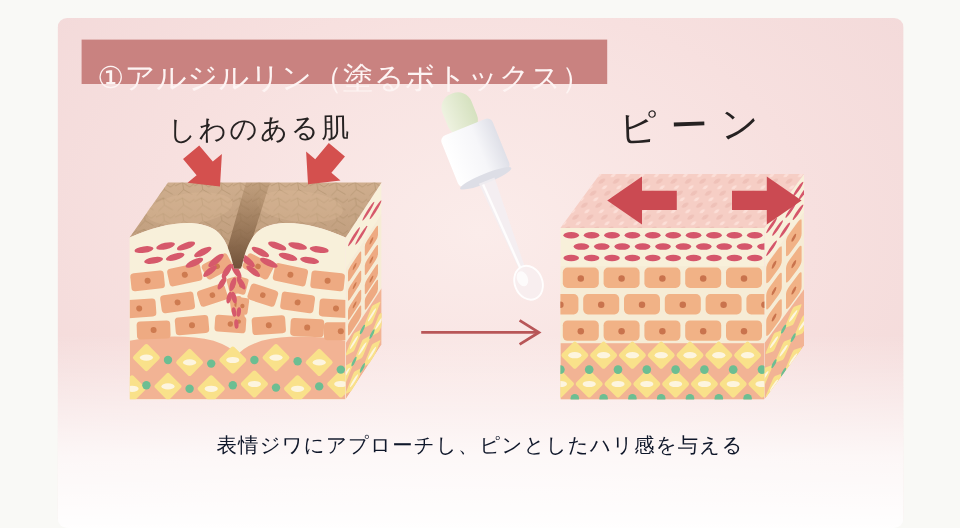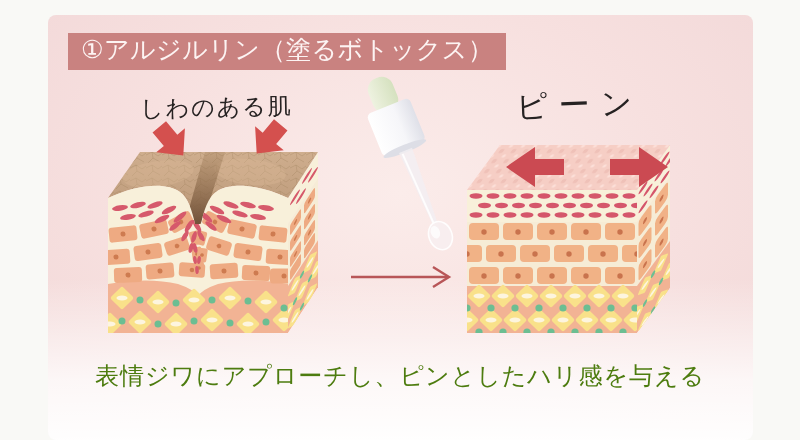--- a/index.html
+++ b/index.html
@@ -12,31 +12,31 @@
     position:absolute;left:48px;top:15px;width:705px;height:425px;
     border-radius:8px;
     background:
       linear-gradient(180deg, rgba(255,255,255,0) 0%, rgba(255,255,255,0) 62%, rgba(255,255,255,.78) 86%, rgba(255,255,255,.97) 100%),
       radial-gradient(ellipse at 50% 42%, #fbecea 0%, #f7e0df 55%, #f2d8d8 100%);
   }
   .title-banner{
     position:absolute;left:68px;top:33px;height:37px;box-sizing:border-box;
     background:#c98280;color:#fdf4f3;
     font-size:25px;font-weight:500;letter-spacing:.5px;
-    padding:0 13px 0 13px;line-height:33px;white-space:nowrap;
+    padding:16px 13px 0 13px;line-height:33px;white-space:nowrap;
   }
   .hand-label{
     position:absolute;color:#262222;white-space:nowrap;
     font-weight:500;
   }
   .before-label{left:140px;top:92px;font-size:23px;letter-spacing:2px;transform:rotate(-1deg);}
   .after-label{left:516px;top:84px;font-size:31px;letter-spacing:11px;transform:rotate(-2deg);}
   .caption{
     position:absolute;left:0;right:0;top:360px;text-align:center;
-    font-size:24px;color:#4d7c0f;letter-spacing:1px;font-weight:500;white-space:nowrap;
+    font-size:17px;color:#0f172a;letter-spacing:1px;font-weight:500;white-space:nowrap;
   }
   .abs{position:absolute;}
 </style>
 </head>
 <body>
 
 <div class="panel"></div>
 
 <div class="title-banner">①アルジルリン（塗るボトックス）</div>
 

